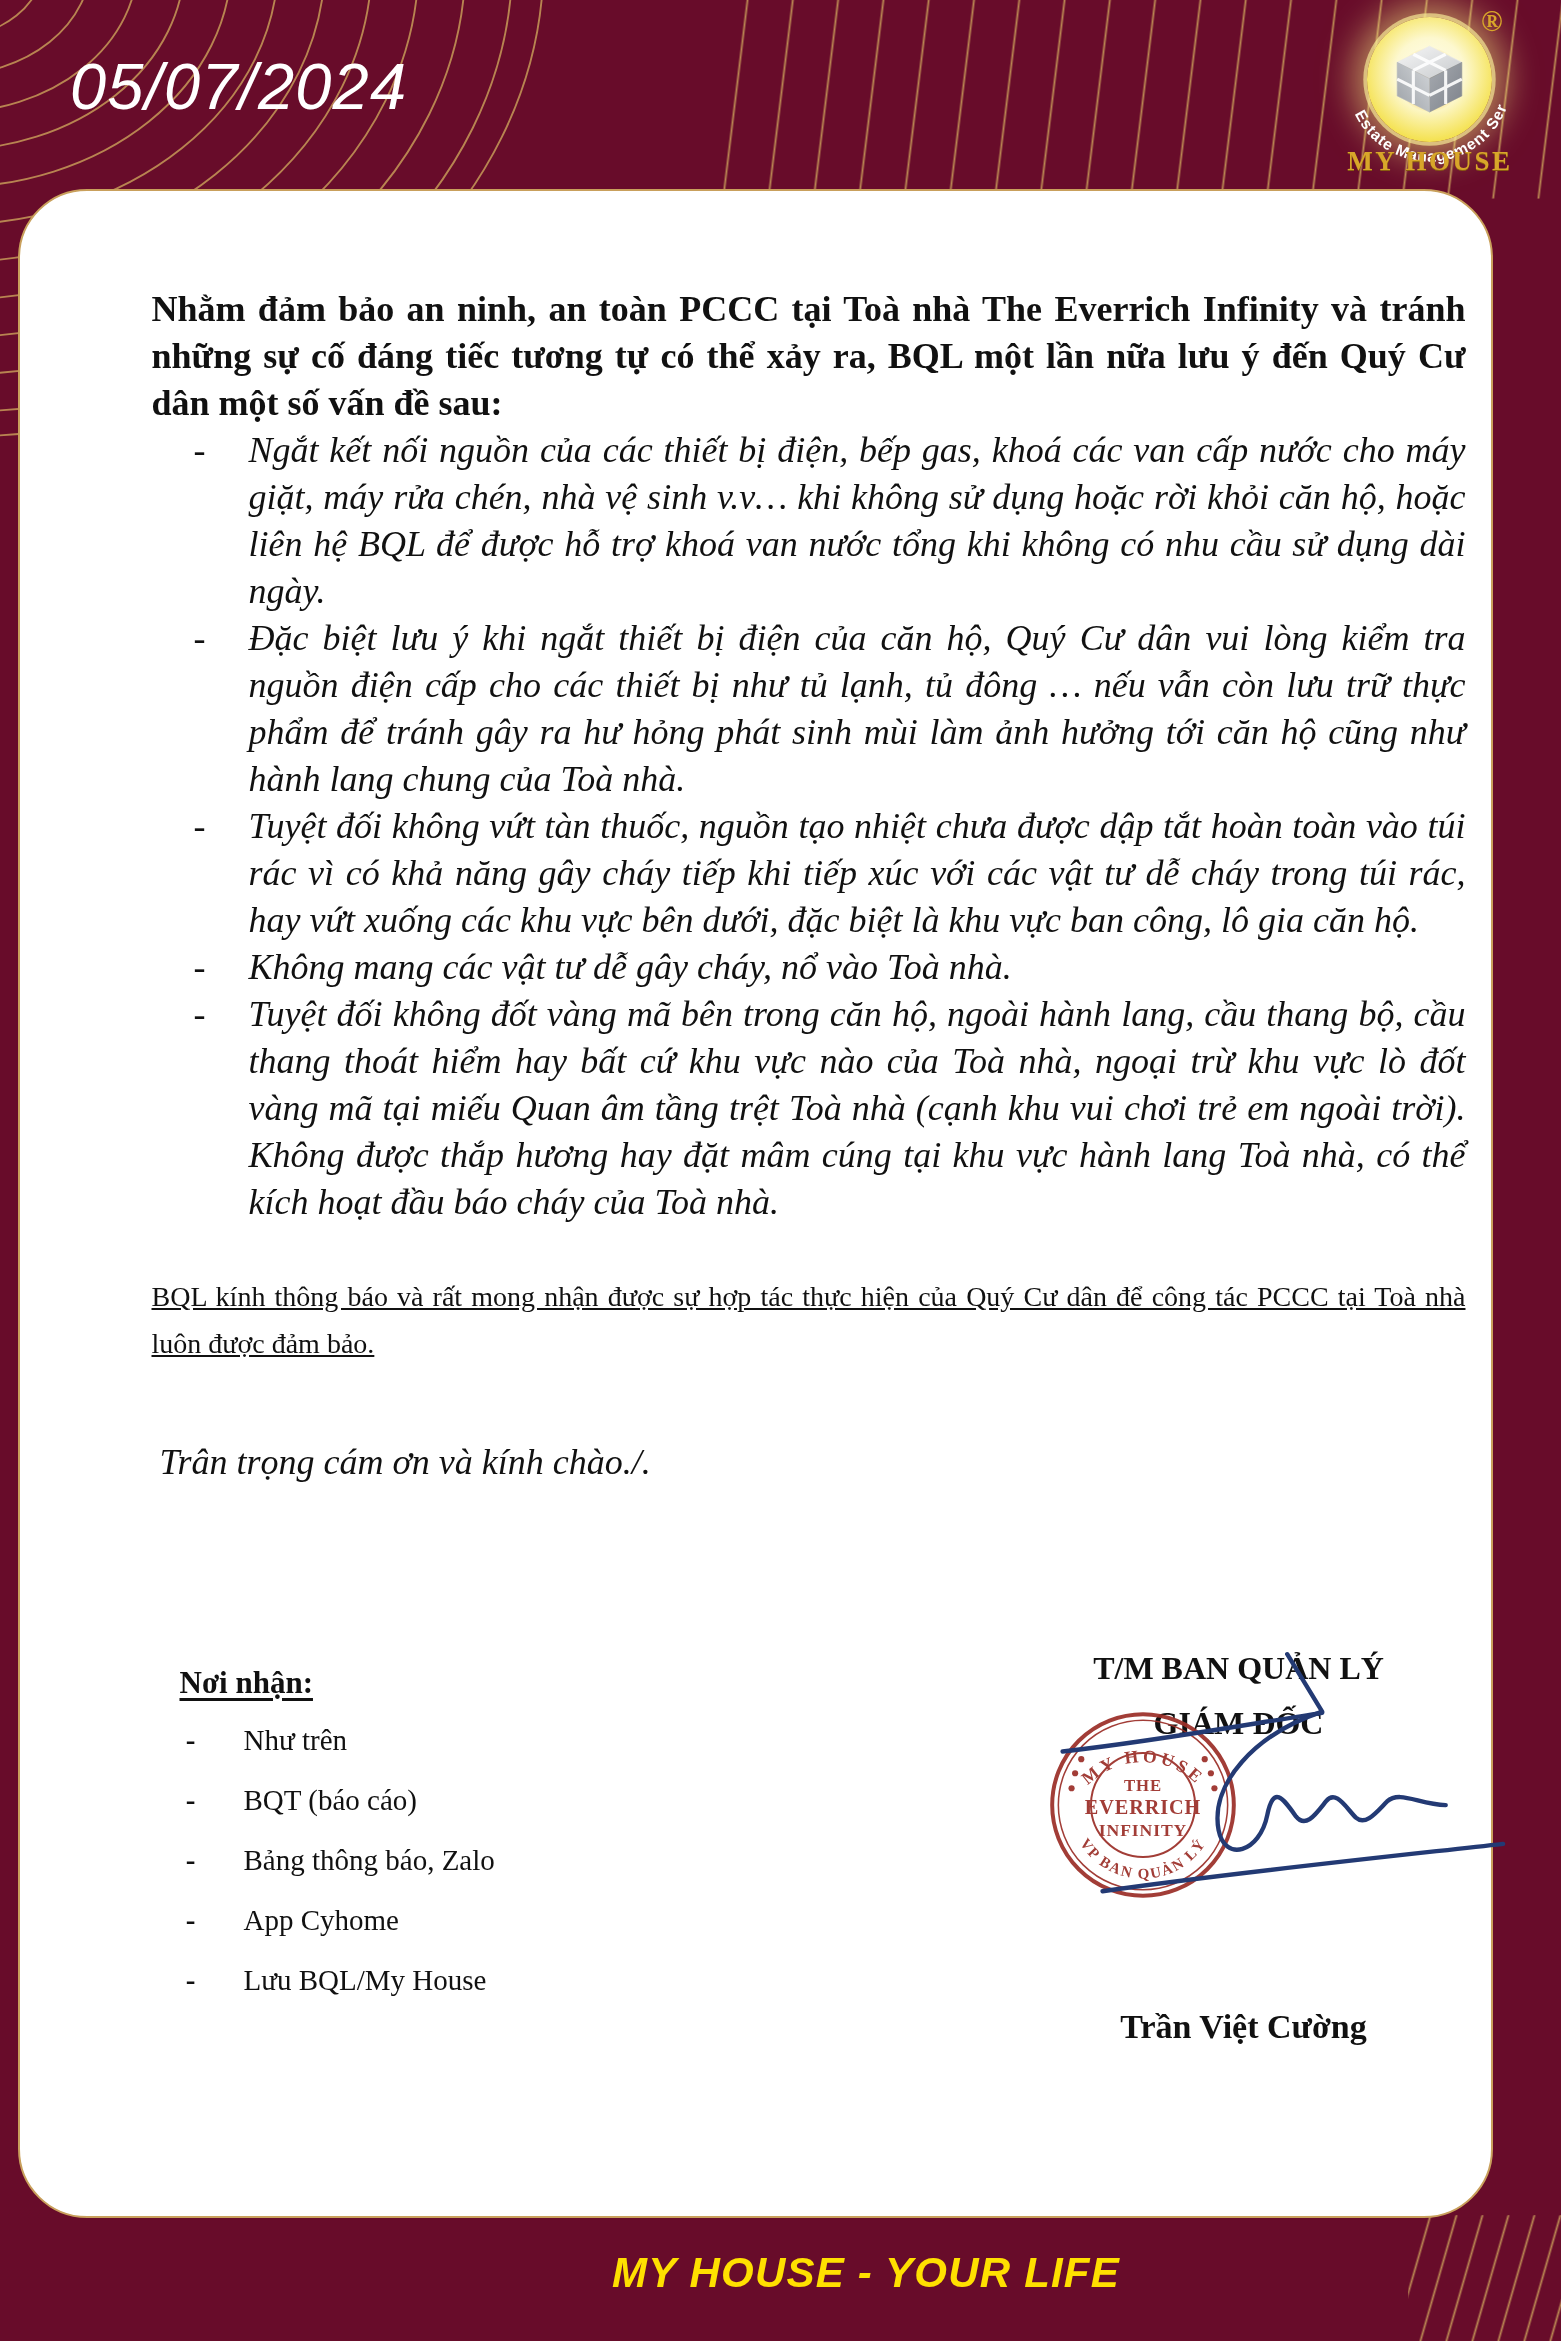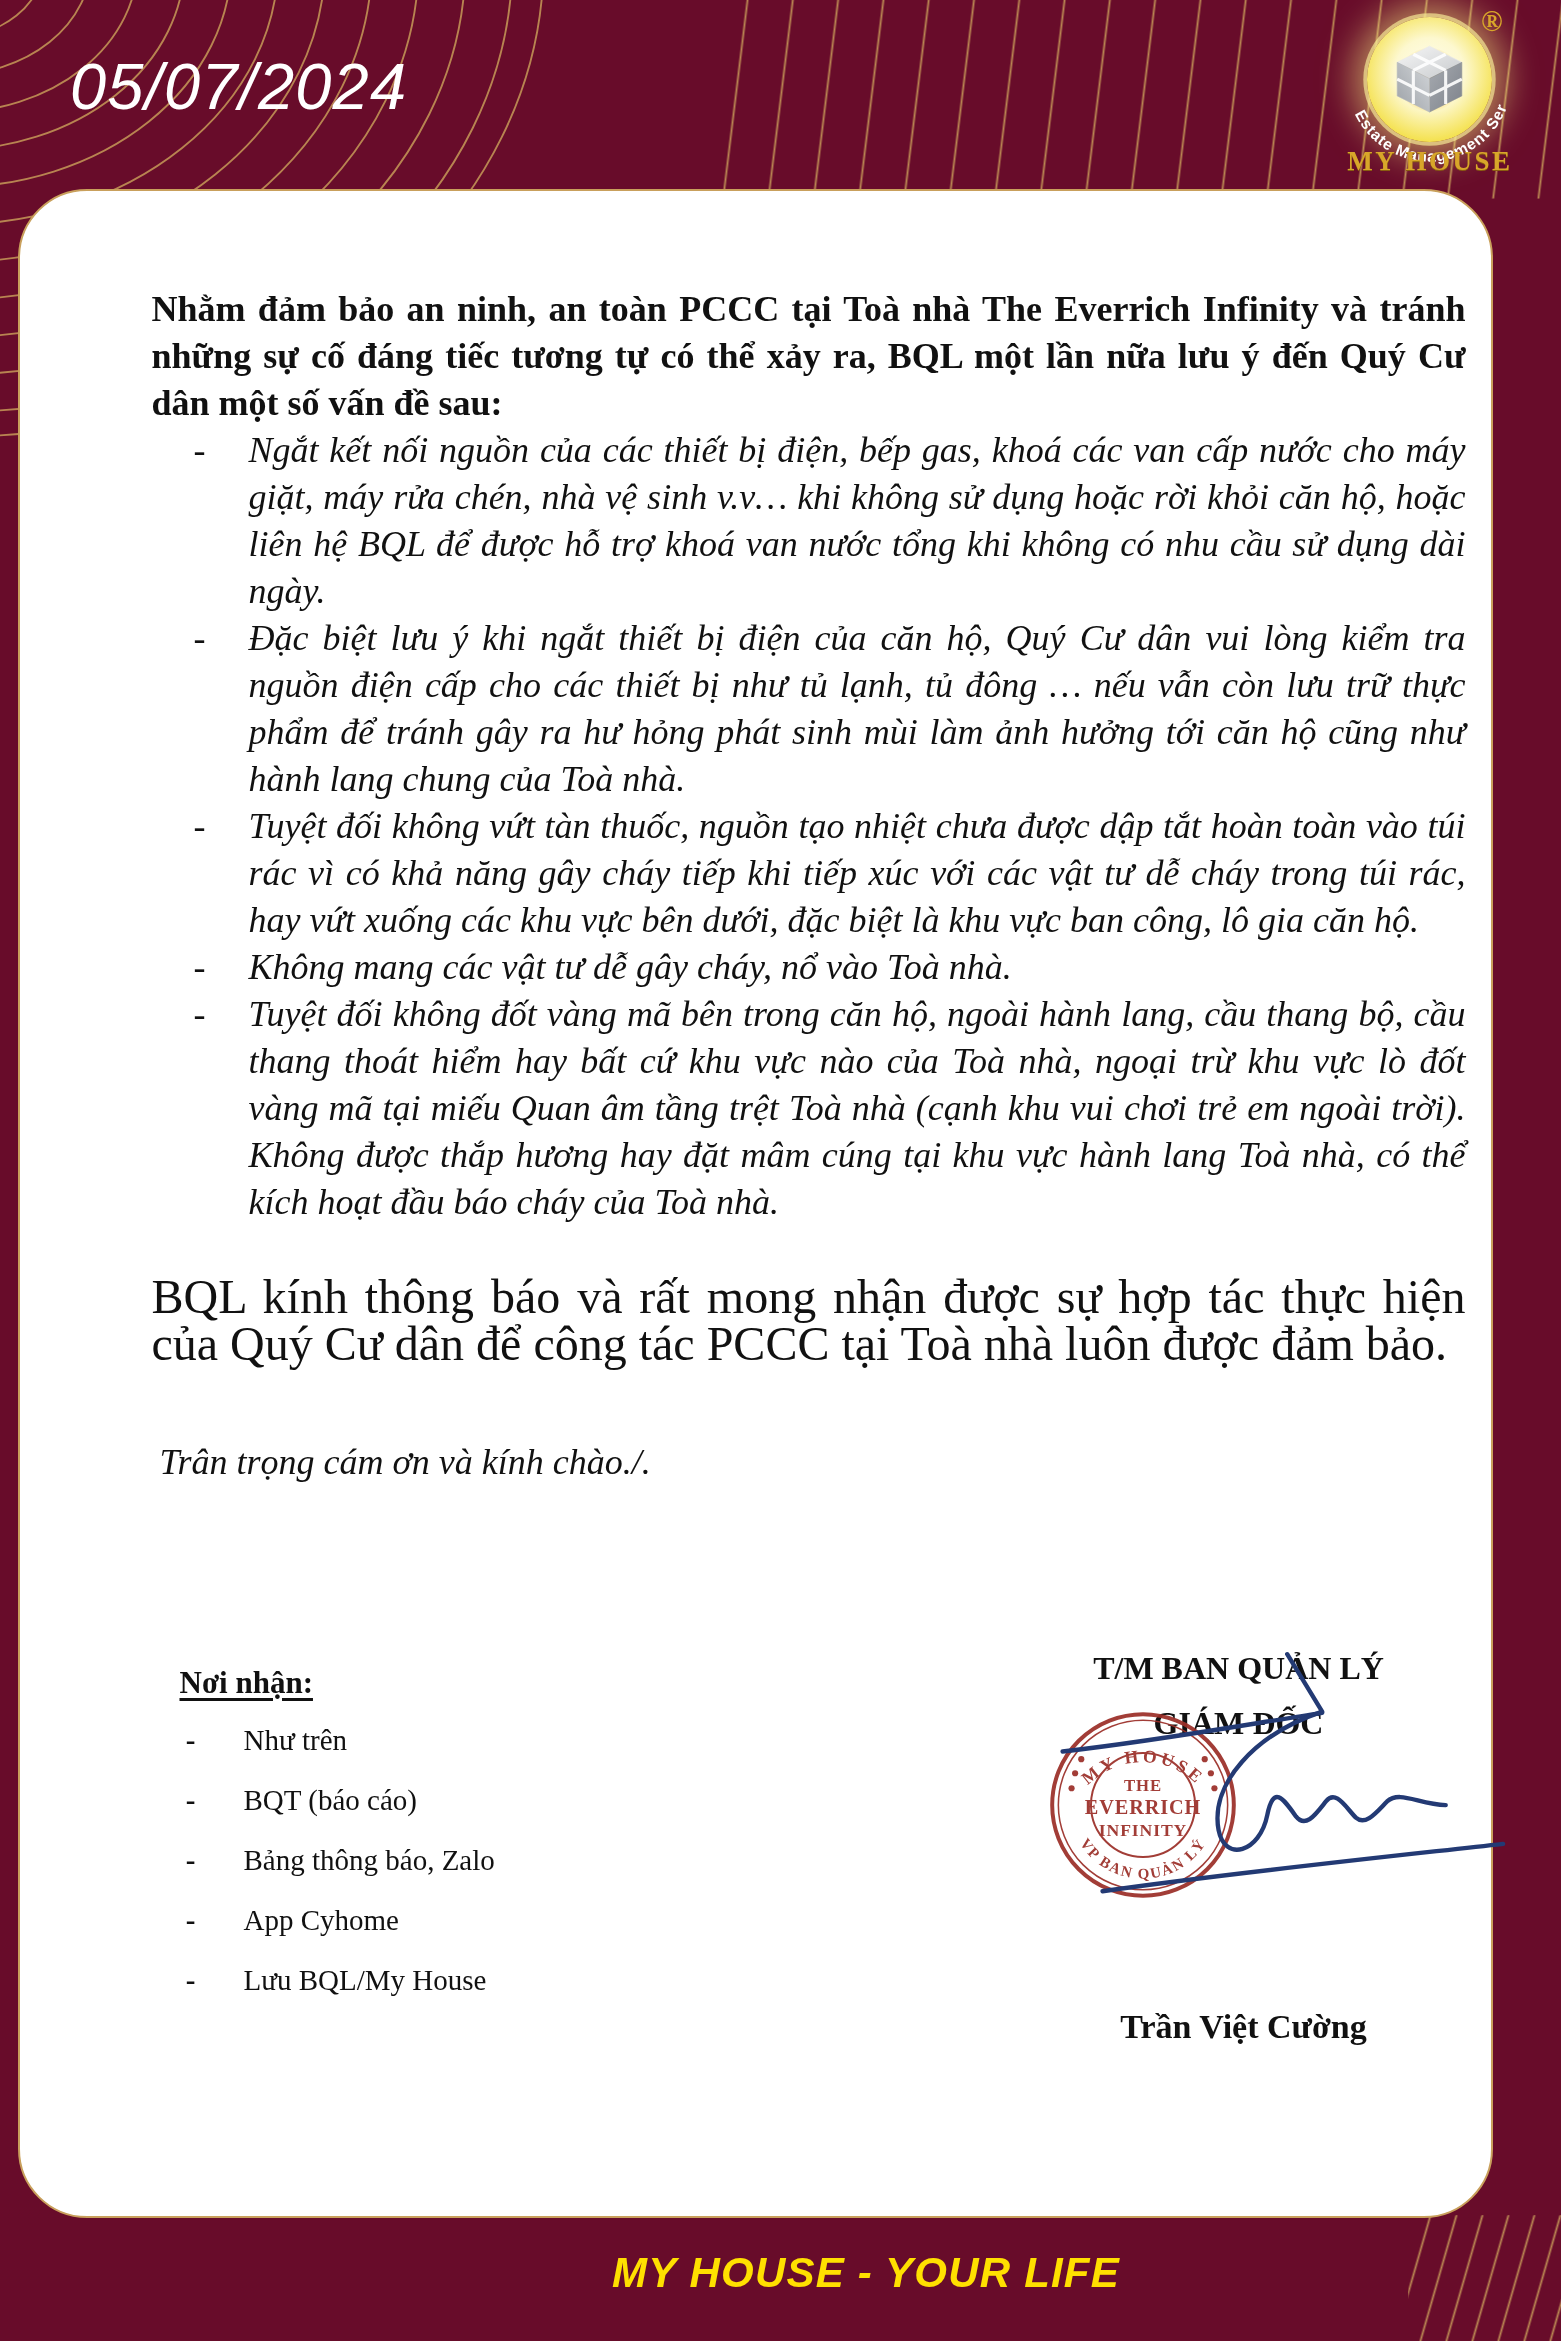--- a/index.html
+++ b/index.html
@@ -38,21 +38,21 @@
     position:absolute;left:17.5px;top:189px;width:1475px;height:2029px;z-index:1;
     background:#ffffff;border:2.5px solid #C9A05C;border-radius:69px;
     box-sizing:border-box;padding:95px 25px 0 132px;color:#111;
   }
   .lead{margin:0;font-size:36px;line-height:47px;font-weight:700;text-align:justify;}
   ul.main-list{list-style:none;margin:0;padding:0;}
   ul.main-list li{
     position:relative;padding-left:97px;font-size:36px;line-height:47px;text-align:justify;font-style:italic;
   }
   ul.main-list li::before{content:"-";position:absolute;left:42px;top:0;}
-  .notice{margin:47px 0 0 0;font-size:48px;line-height:47px;text-align:justify;}
+  .notice{margin:47px 0 0 0;font-size:28px;line-height:47px;text-align:justify;text-decoration:underline;}
   .regards{margin:72px 0 0 8px;font-size:36px;line-height:47px;font-style:italic;}
   
   .recipients{position:absolute;left:160px;top:1472px;}
   .recipients-title{
     font-size:31px;font-weight:700;line-height:39px;
     text-decoration:underline;text-decoration-thickness:2.5px;text-underline-offset:5px;
   }
   ul.recipients-list{list-style:none;margin:7.5px 0 0 0;padding:0;}
   ul.recipients-list li{position:relative;padding-left:64px;font-size:29px;line-height:44px;margin-top:16px;}
   ul.recipients-list li::before{content:"-";position:absolute;left:6.2px;top:0;font-weight:700;}

